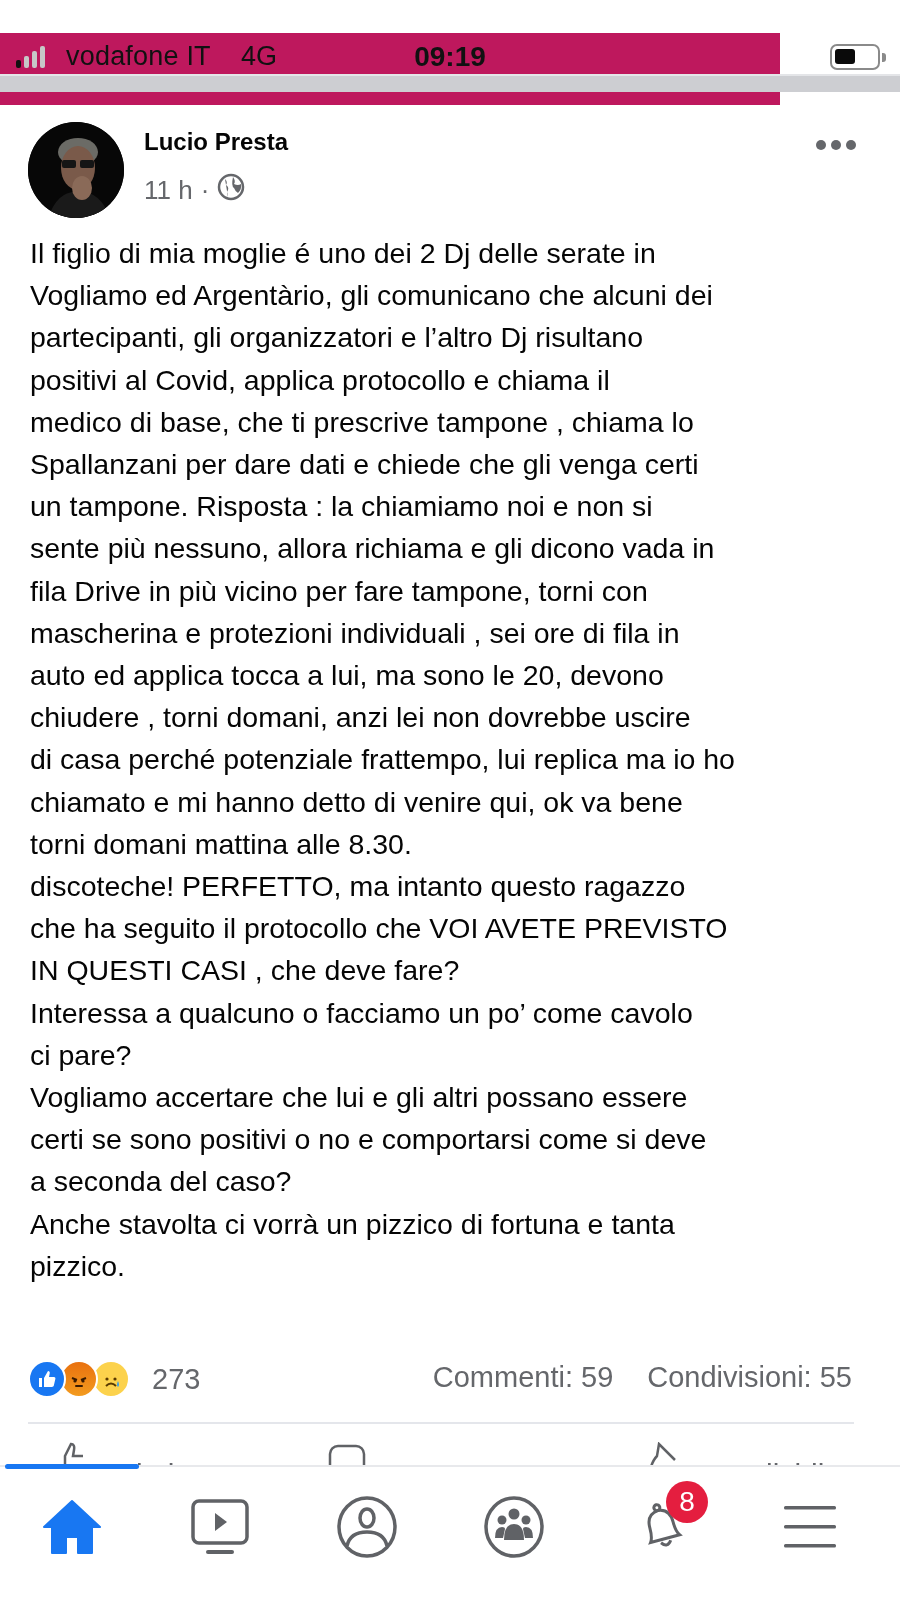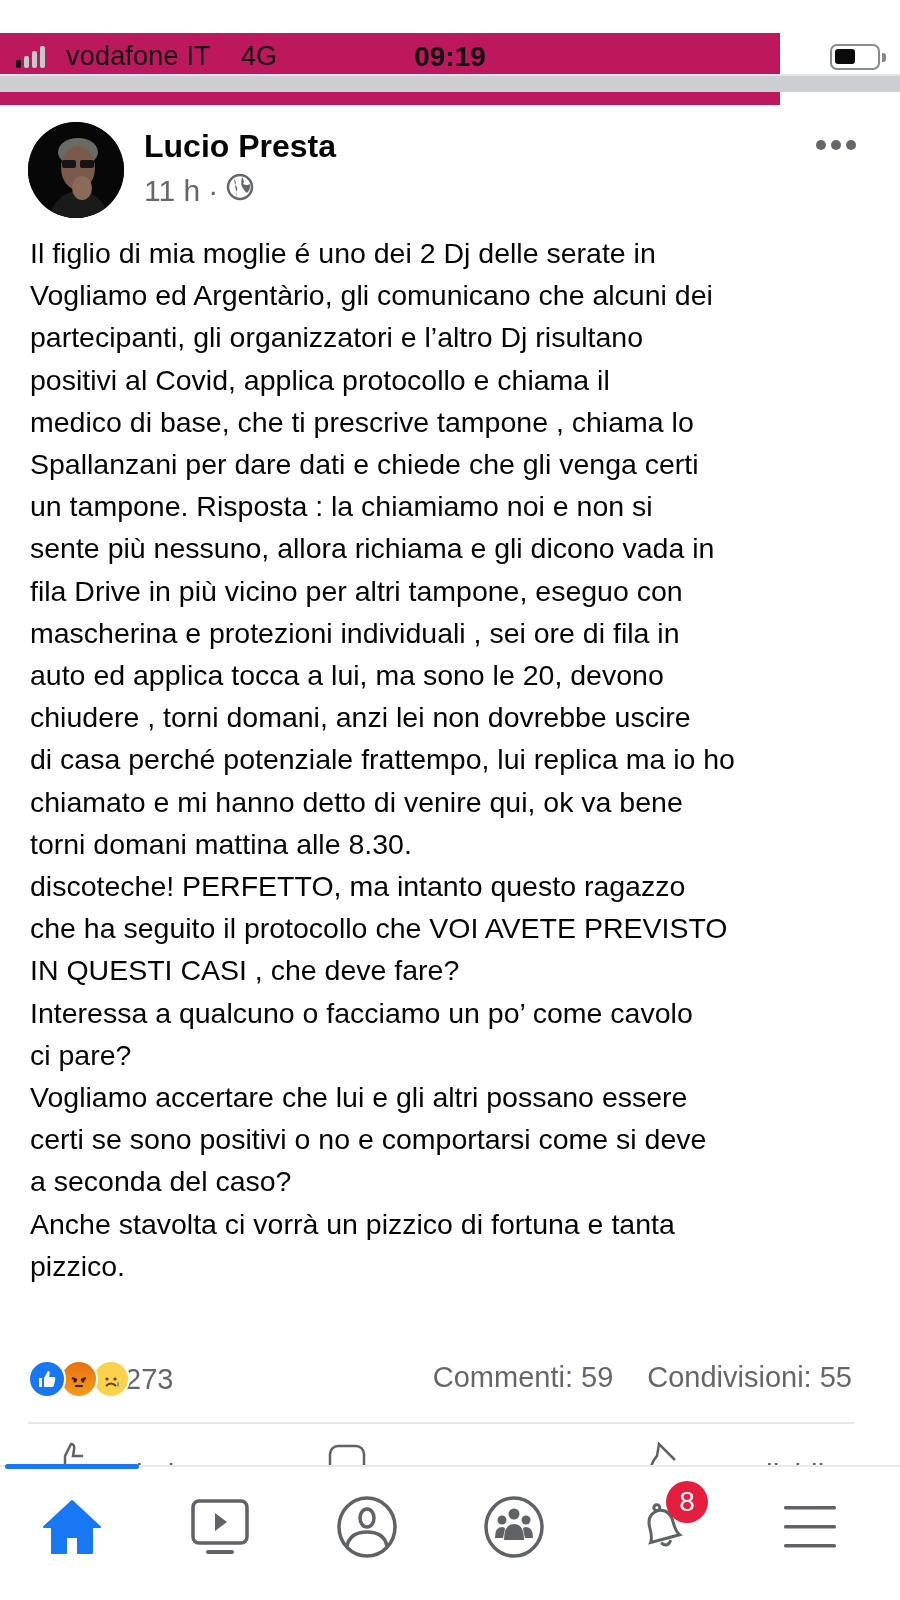--- a/index.html
+++ b/index.html
@@ -15,36 +15,36 @@
     .network { position: absolute; left: 241px; top: 8px; font-size: 27px; color: #111; }
     .clock { position: absolute; left: 0; width: 900px; top: 8px; text-align: center; font-size: 28px; font-weight: bold; color: #111; }
     .battery { position: absolute; left: 830px; top: 11px; width: 50px; height: 26px; border: 2.5px solid #8a8a8a; border-radius: 7px; }
     .battery .fill { position: absolute; left: 3px; top: 3px; width: 20px; height: 15px; background: #0a0a0a; border-radius: 3px; }
     .battery .nub { position: absolute; right: -8px; top: 7px; width: 4px; height: 9px; background: #8a8a8a; border-radius: 0 3px 3px 0; }
 
     .top-sep { position: absolute; top: 74px; left: 0; width: 900px; height: 18px; background: #cdced2; border-top: 2px solid #e4e5e8; }
 
     
     .avatar { position: absolute; left: 28px; top: 122px; width: 96px; height: 96px; border-radius: 50%; overflow: hidden; background: #050505; }
-    .author { position: absolute; left: 144px; top: 128px; font-size: 32px; font-weight: bold; color: #050505; }
-    .meta { position: absolute; left: 144px; top: 173px; display: flex; align-items: center; gap: 8px; font-size: 30px; color: #65676b; }
+    .author { position: absolute; left: 144px; top: 128px; font-size: 24px; font-weight: bold; color: #050505; }
+    .meta { position: absolute; left: 144px; top: 173px; display: flex; align-items: center; gap: 8px; font-size: 26px; color: #65676b; }
     .more-btn { position: absolute; left: 816px; top: 140px; display: flex; gap: 5px; }
     .more-btn span { width: 10px; height: 10px; border-radius: 50%; background: #65676b; }
 
     
     .post-body { position: absolute; left: 30px; top: 232px; width: 850px; font-size: 28.5px; line-height: 42.2px; color: #050505; }
     .post-body p { white-space: nowrap; }
 
     
     .reactions { position: absolute; left: 28px; top: 1360px; display: flex; align-items: center; }
     .react { width: 38px; height: 38px; border-radius: 50%; border: 2px solid #fff; display: flex; align-items: center; justify-content: center; margin-right: -6px; position: relative; }
     .react.like { background: #1877f2; z-index: 3; }
     .react.angry { background: linear-gradient(#e9710f, #f39b1f); z-index: 2; }
     .react.sad { background: #fcd24c; z-index: 1; }
-    .react-count { font-size: 29px; color: #65676b; margin-left: 1px; }
+    .react-count { font-size: 29px; color: #65676b; margin-left: 28px; }
     .counts { position: absolute; right: 48px; top: 1361px; font-size: 29px; color: #65676b; display: flex; gap: 34px; }
 
     .divider { position: absolute; left: 28px; top: 1422px; width: 826px; height: 2px; background: #e4e6eb; }
 
     
     .action-row { position: absolute; left: 0; top: 1440px; width: 900px; height: 27px; overflow: hidden; }
     .action { position: absolute; top: 0; display: flex; align-items: flex-start; gap: 22px; color: #65676b; font-size: 30px; }
 
     
     .bottom-nav { position: absolute; left: 0; top: 1465px; width: 900px; height: 135px; background: #ffffff; border-top: 2px solid #e8e9ec; }
@@ -104,21 +104,21 @@
 
 <div class="post-body" id="post-body">
     <p>Il figlio di mia moglie é uno dei 2 Dj delle serate in</p>
     <p>Vogliamo ed Argentàrio, gli comunicano che alcuni dei</p>
     <p>partecipanti, gli organizzatori e l’altro Dj risultano</p>
     <p>positivi al Covid, applica  protocollo e chiama il</p>
     <p>medico di base, che ti prescrive tampone , chiama lo</p>
     <p>Spallanzani per dare dati e chiede che gli venga certi</p>
     <p>un tampone. Risposta : la chiamiamo noi e non si</p>
     <p>sente più nessuno, allora richiama e gli dicono vada in</p>
-    <p>fila Drive in più vicino per altri tampone, eseguo con</p>
+    <p>fila Drive in più vicino per fare tampone, torni con</p>
     <p>mascherina e protezioni individuali , sei ore di fila in</p>
     <p>auto ed applica tocca a lui, ma sono le 20, devono</p>
     <p>chiudere ,  torni domani, anzi lei non dovrebbe uscire</p>
     <p>di casa perché potenziale frattempo, lui replica ma io ho</p>
     <p>chiamato e mi hanno detto di venire qui, ok va bene</p>
     <p>torni domani mattina alle 8.30.</p>
     <p>discoteche! PERFETTO, ma intanto questo ragazzo</p>
     <p>che ha seguito il protocollo che VOI AVETE PREVISTO</p>
     <p>IN QUESTI CASI , che deve fare?</p>
     <p>Interessa a qualcuno o facciamo un po’ come cavolo</p>

